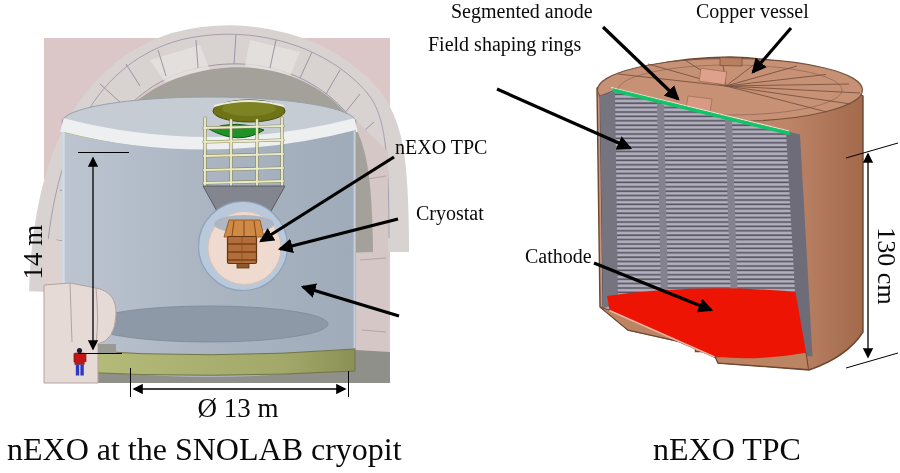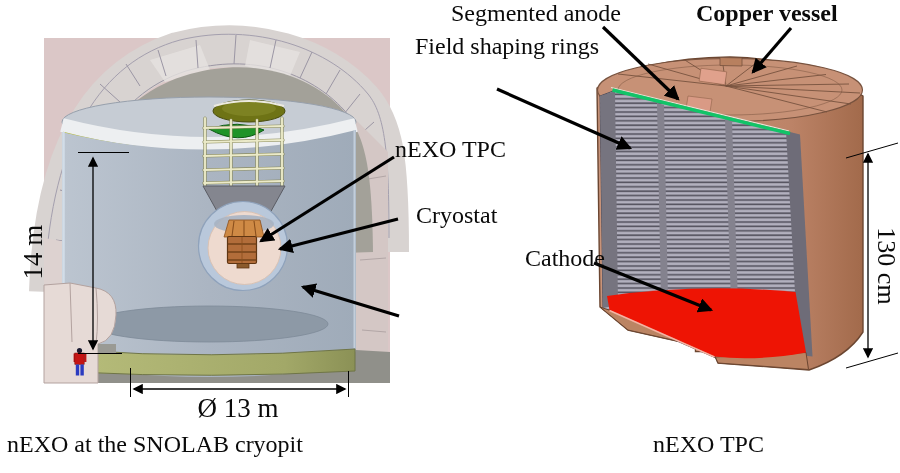--- a/index.html
+++ b/index.html
@@ -1,21 +1,21 @@
 <!DOCTYPE html>
 <html><head>
 <meta charset="utf-8">
 <style>
   html,body{margin:0;padding:0;background:#fff;}
   .stage{position:relative;width:900px;height:473px;background:#ffffff;overflow:hidden;
          font-family:"Liberation Serif", serif;color:#0a0a0a;}
   .stage svg{position:absolute;left:0;top:0;}
   .lbl{position:absolute;line-height:1.15;white-space:normal;}
-  .lbl-sm{font-size:24px;}
-  .cap{position:absolute;font-size:24px;}
+  .lbl-sm{font-size:20px;}
+  .cap{position:absolute;font-size:32px;}
   .dim{position:absolute;font-size:27px;}
   .rot-ccw{transform-origin:0 0;}
   .wrap2{width:190px;line-height:1.22;}
   .wrap3{width:132px;line-height:1.07;}
   .center{text-align:center;}
 </style>
 </head>
 <body>
 
 <div class="stage">
@@ -227,22 +227,22 @@
     <path d="M 134 389 L 345 389" stroke-width="1.3" marker-start="url(#ahSmall)" marker-end="url(#ahSmall)"></path>
     <path d="M 130.5 368 L 130.5 397" stroke-width="1"></path>
     <path d="M 348.5 371 L 348.5 397" stroke-width="1"></path>
     <path d="M 868 154 L 868 357" stroke-width="1.3" marker-start="url(#ahSmall)" marker-end="url(#ahSmall)"></path>
     <path d="M 846 158 L 898 143" stroke-width="1"></path>
     <path d="M 846 368 L 898 353" stroke-width="1"></path>
   </g>
 </svg>
 
 <div class="lbl lbl-sm" style="left:451px;top:0px;">Segmented anode</div>
-<div class="lbl lbl-sm" style="left:696px;top:0px;font-weight:bold;">Copper vessel</div>
-<div class="lbl lbl-sm wrap2" style="left:415px;top:32px;">Field shaping rings</div>
+<div class="lbl lbl-sm" style="left:696px;top:0px;">Copper vessel</div>
+<div class="lbl lbl-sm wrap2" style="left:428px;top:32px;">Field shaping rings</div>
 <div class="lbl lbl-sm" style="left:395px;top:136px;">nEXO TPC</div>
 <div class="lbl lbl-sm" style="left:416px;top:202px;">Cryostat</div>
 <div class="lbl lbl-sm" style="left:477px;top:245px;margin-left:48px;">Cathode</div>
 
 <div class="dim rot-ccw" style="left:0;top:0;transform:translate(33px,252px) rotate(-90deg) translate(-50%,-50%);">14 m</div>
 <div class="dim center" style="left:180px;top:393px;width:116px;">Ø 13 m</div>
 <div class="dim rot-ccw" style="left:0;top:0;font-size:26px;transform:translate(886px,266px) rotate(90deg) translate(-50%,-50%);">130 cm</div>
 
 <div class="cap" style="left:7px;top:431px;">nEXO at the SNOLAB cryopit</div>
 <div class="cap" style="left:653px;top:431px;">nEXO TPC</div>

